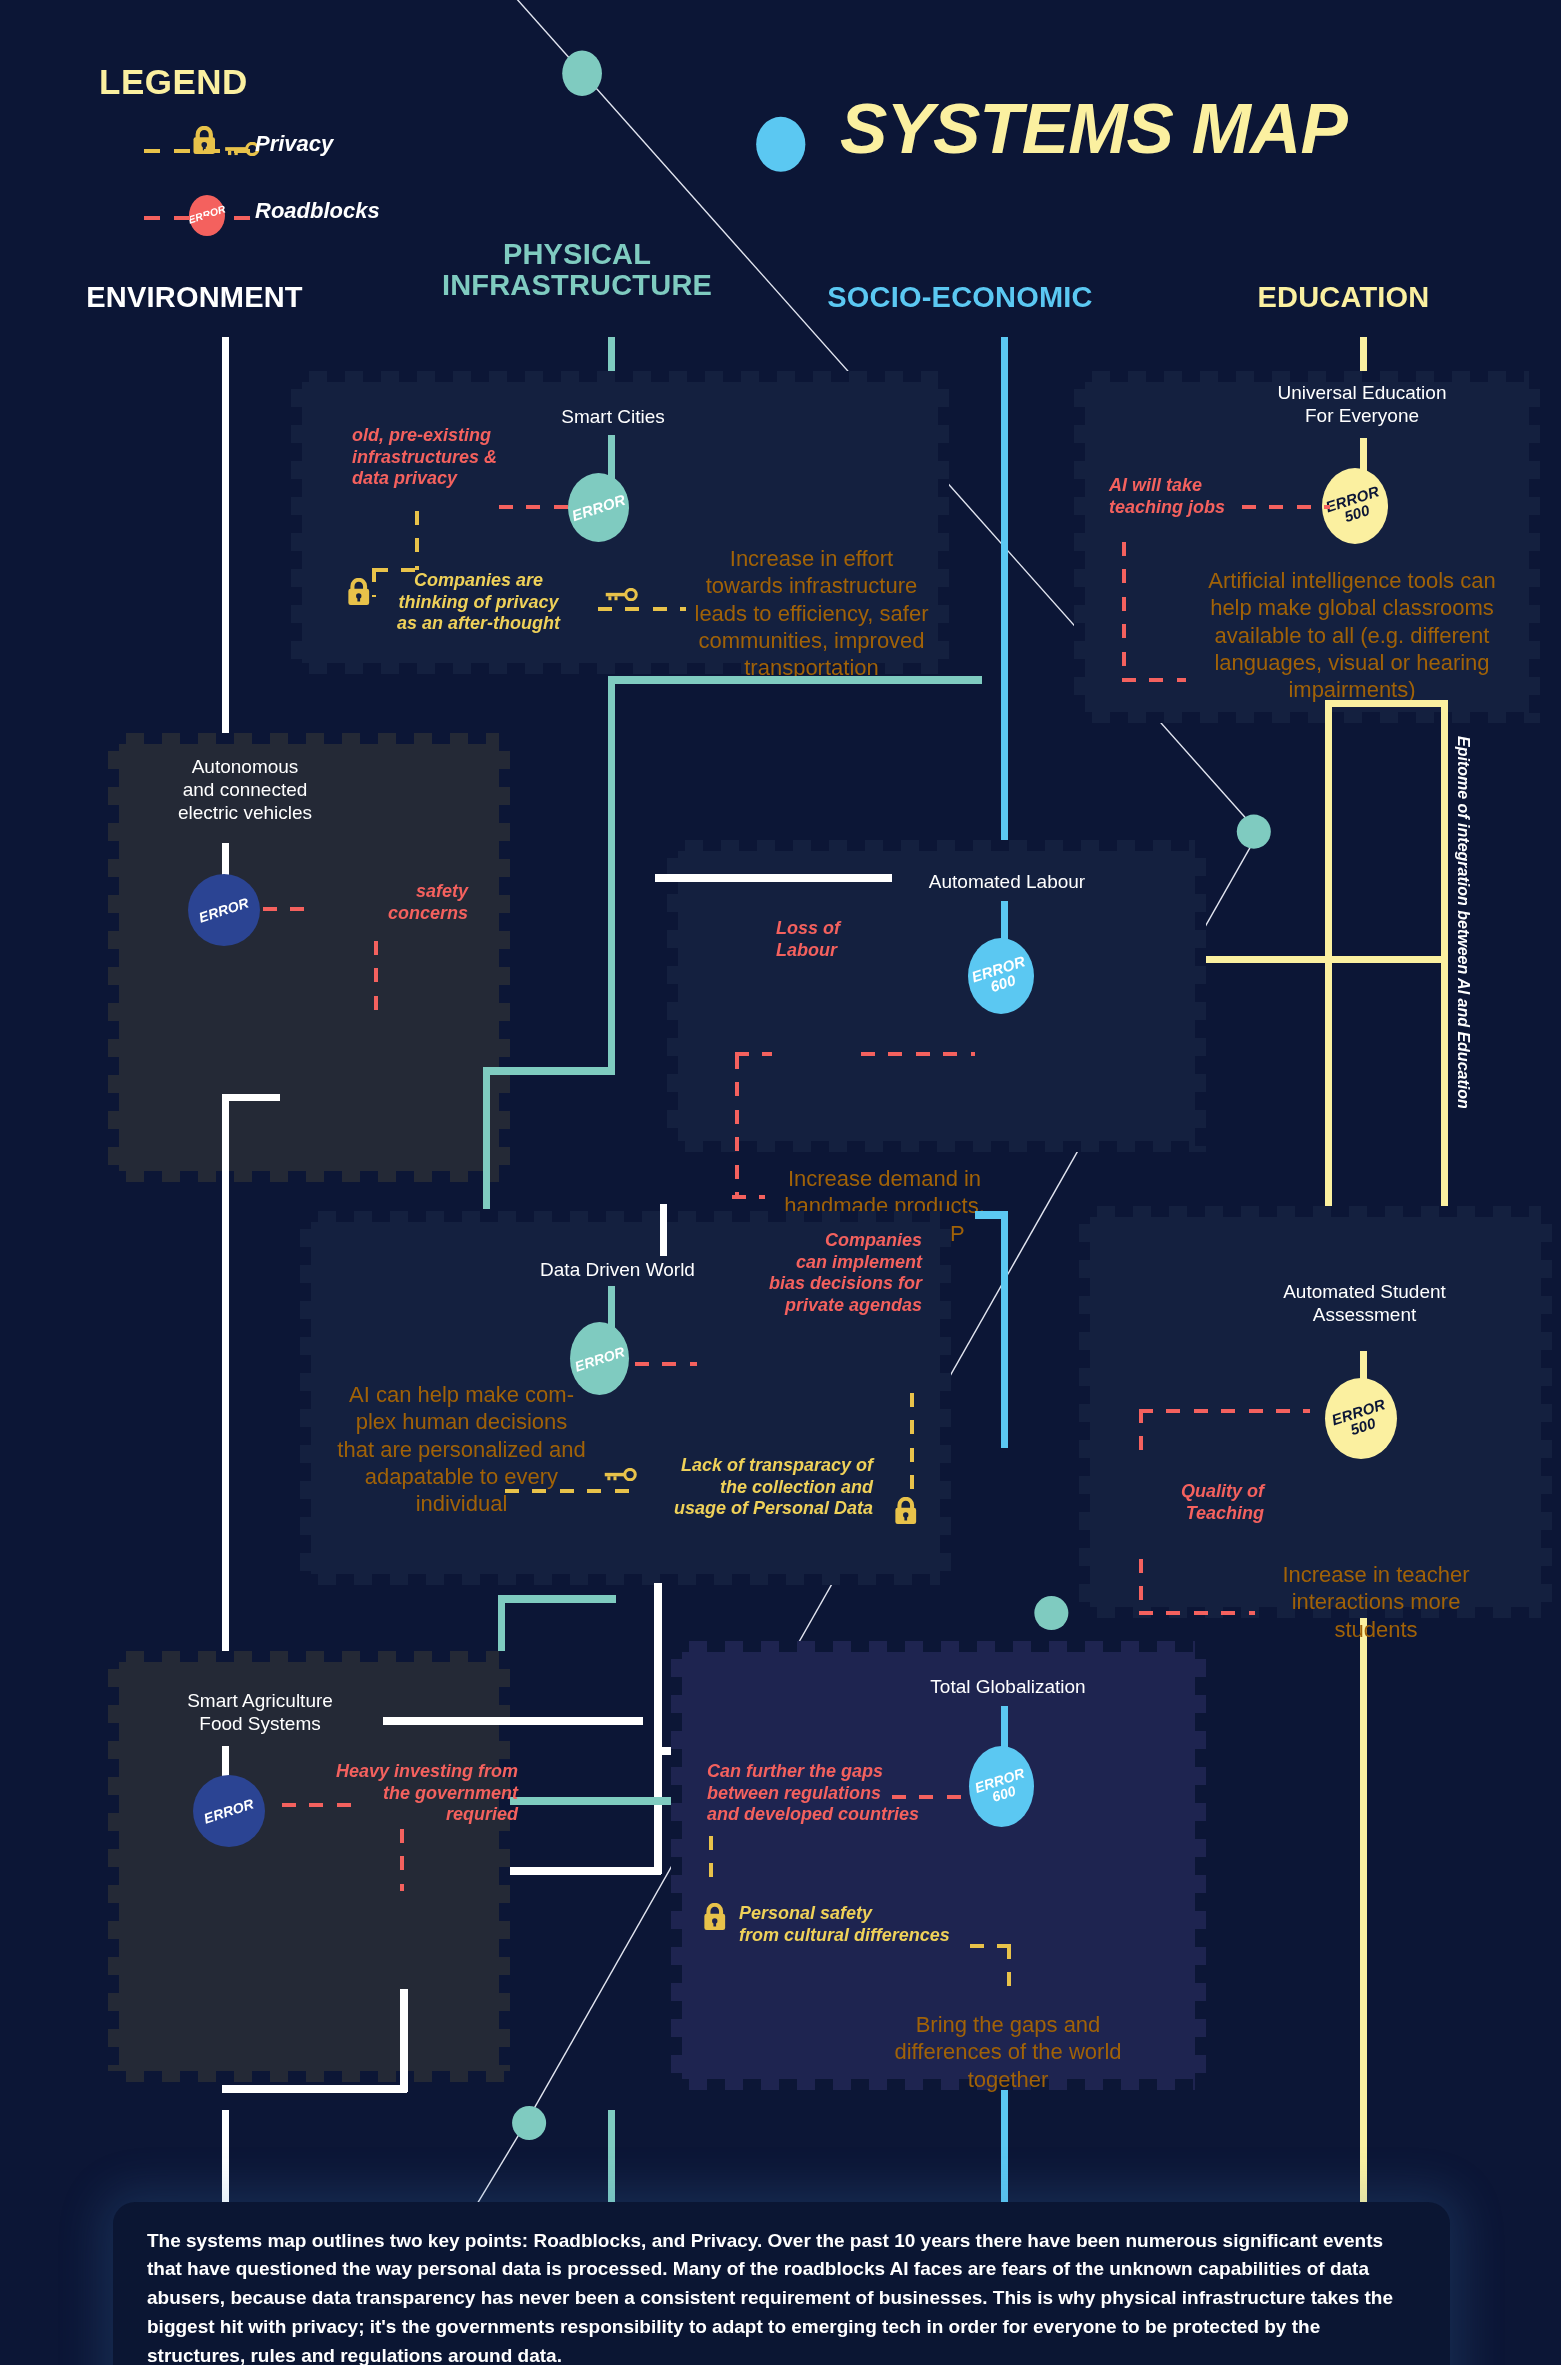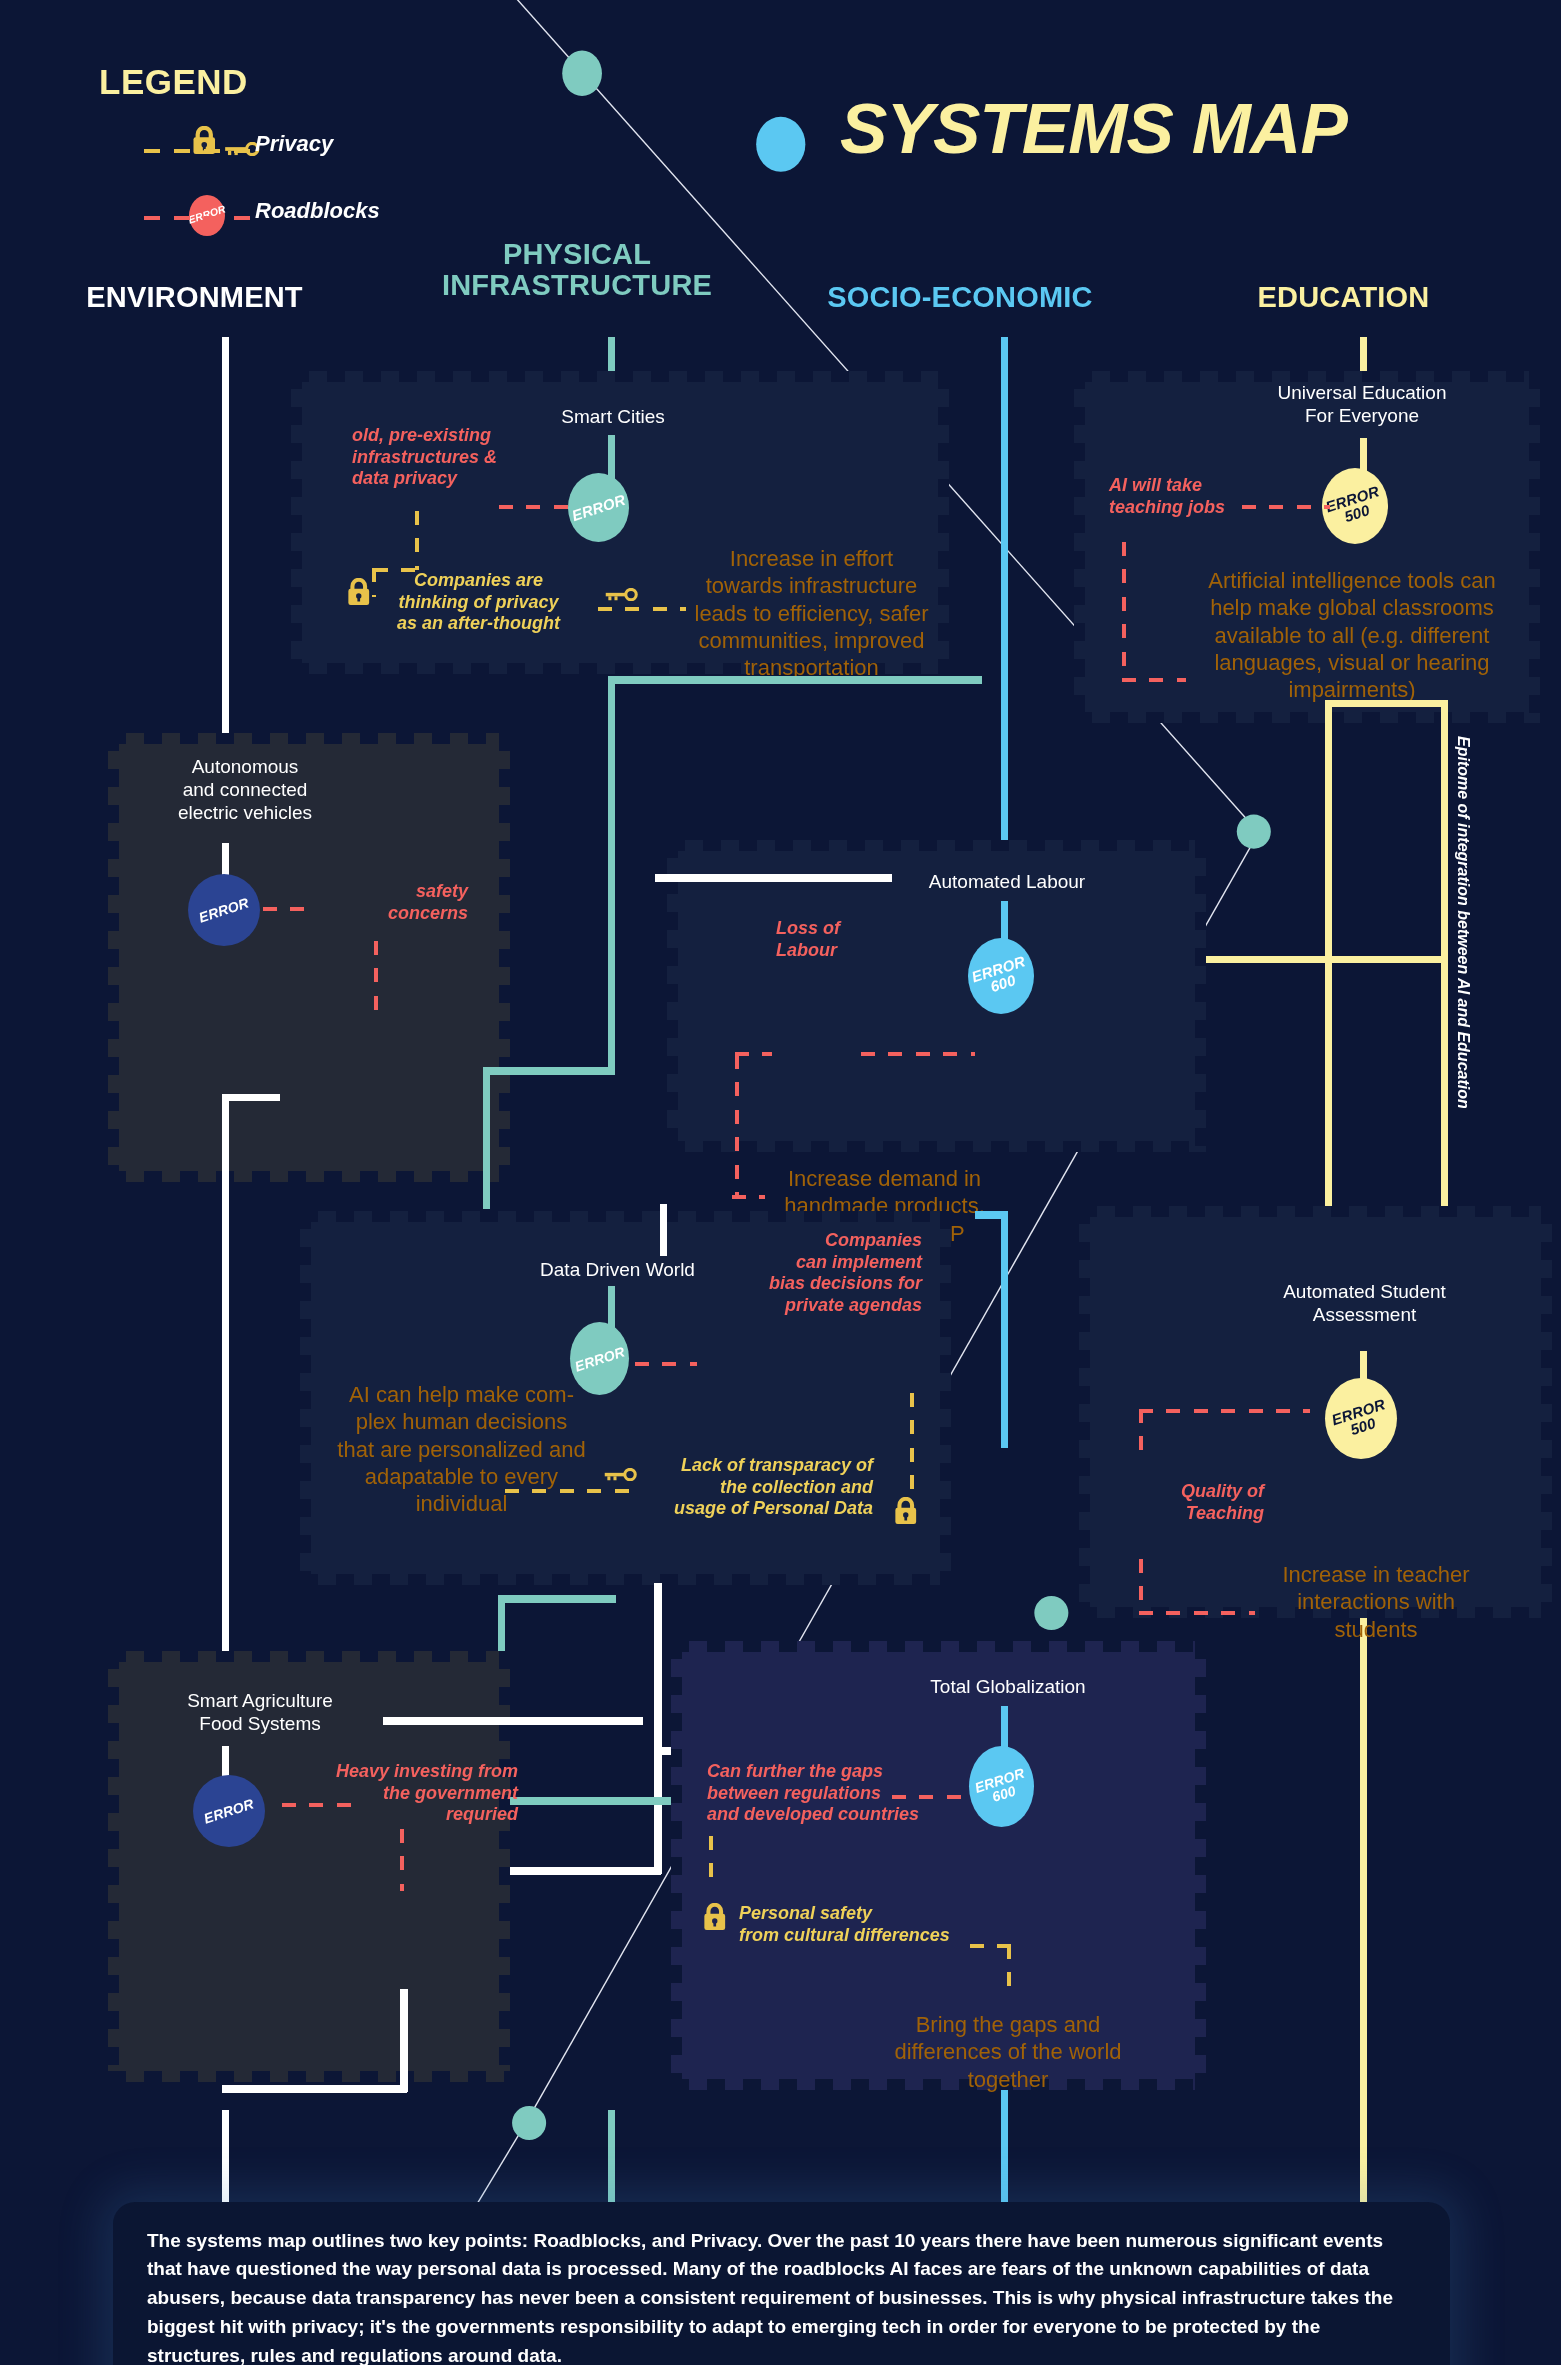--- a/index.html
+++ b/index.html
@@ -372,21 +372,21 @@
   <div class="err" style="left:1325px; top:1378px; width:72px; height:81px; background:#fbf0a0;">
     <span style="color:#0c1636; font-size:15px;">ERROR<br>500</span>
   </div>
   <div class="dh red" style="left:1139px; top:1409px; width:171px;"></div>
   <div class="dv red" style="left:1139px; top:1409px; height:43px;"></div>
   <div class="road-txt" style="left:1103px; top:1481px; width:161px; text-align:right;">Quality of
 Teaching</div>
   <div class="dv red" style="left:1139px; top:1559px; height:56px;"></div>
   <div class="dh red" style="left:1139px; top:1611px; width:116px;"></div>
   <div class="benefit" style="left:1247px; top:1561px; width:258px;">Increase in teacher
-interactions with
+interactions more
 students</div>
 
   <div class="card" style="left:108px; top:1651px; width:402px; height:431px; background:#242936;">
     <div class="stitch" style="background:
            repeating-linear-gradient(to right,#0c1636 0 18px,transparent 18px 36px) top/100% 11.4px no-repeat,
            repeating-linear-gradient(to right,#0c1636 0 18px,transparent 18px 36px) bottom/100% 11.4px no-repeat,
            repeating-linear-gradient(to bottom,#0c1636 0 18px,transparent 18px 36px) left/11.4px 100% no-repeat,
            repeating-linear-gradient(to bottom,#0c1636 0 18px,transparent 18px 36px) right/11.4px 100% no-repeat;"></div>
   </div>
   <div class="node-title" style="left:137px; top:1689px; width:246px;">Smart Agriculture

